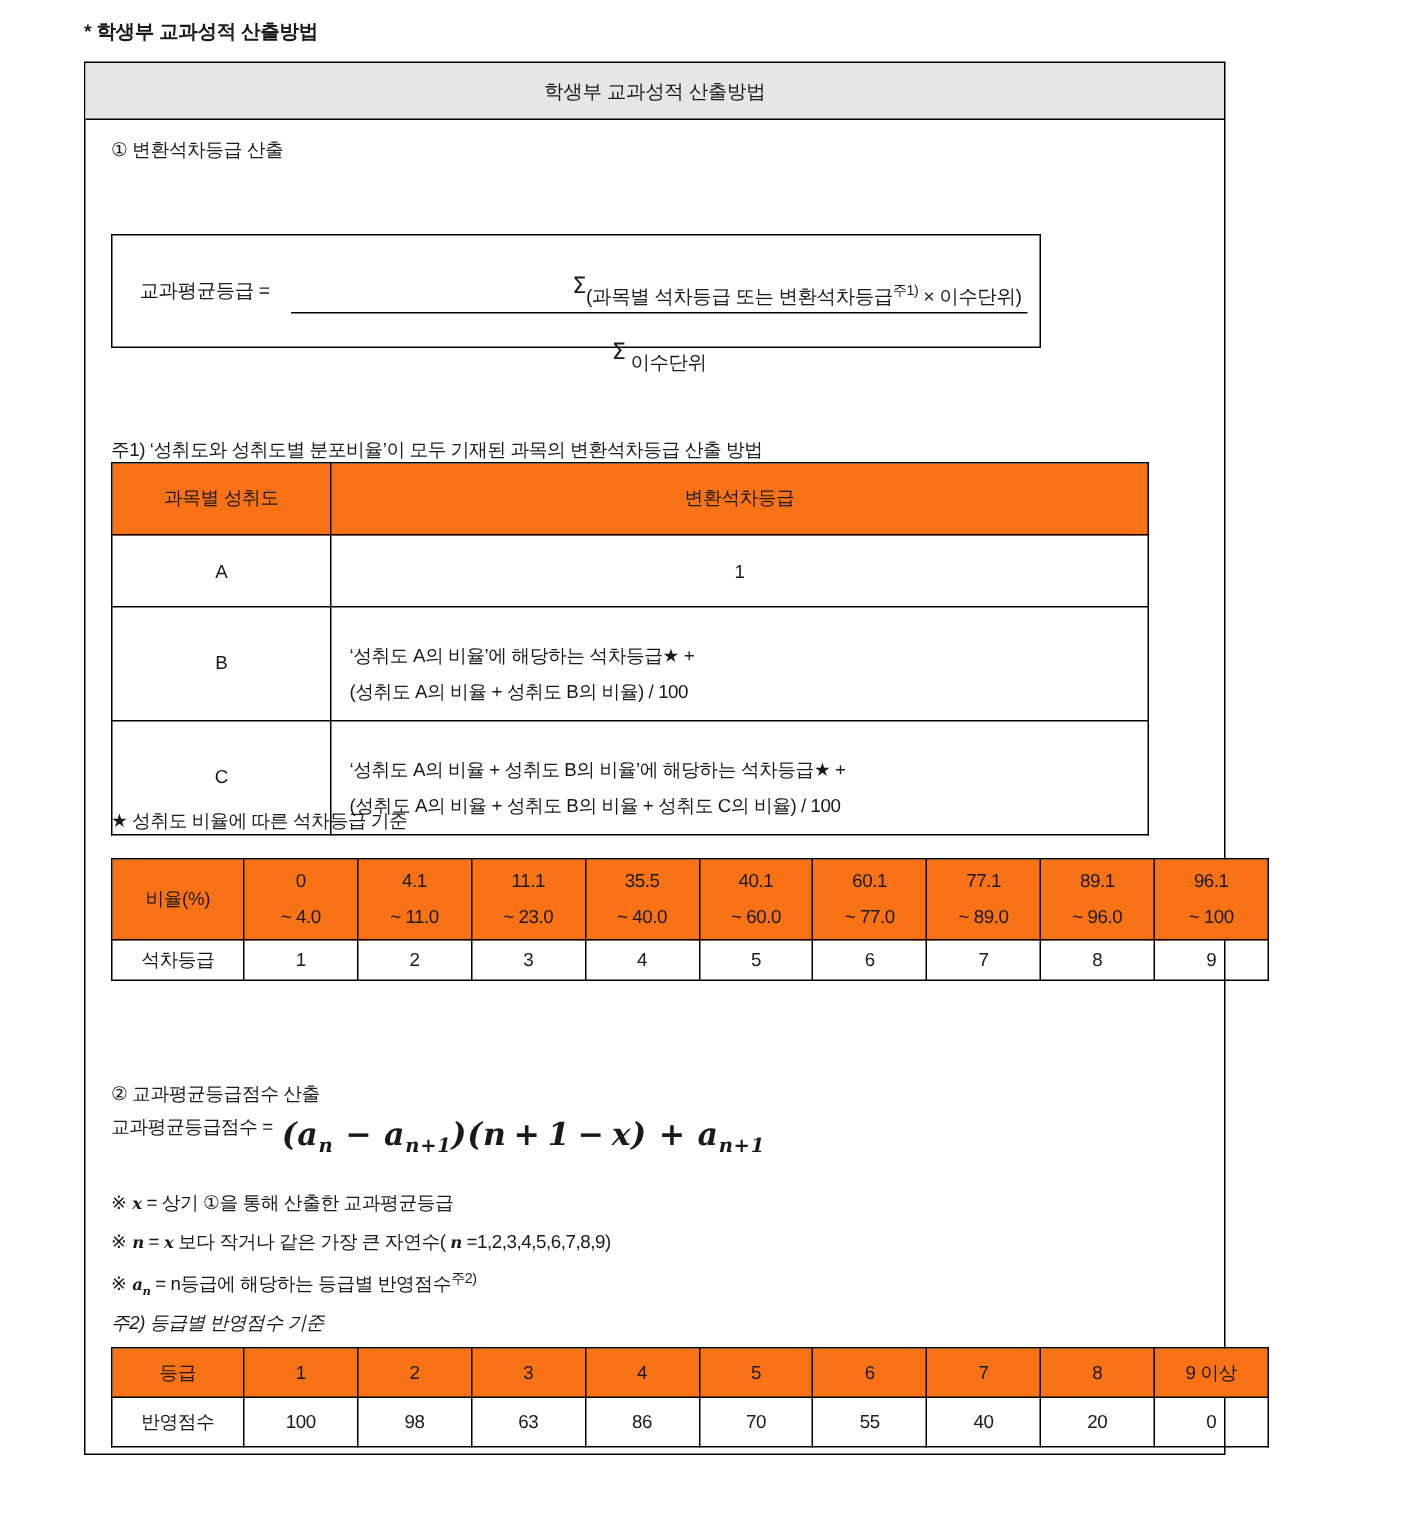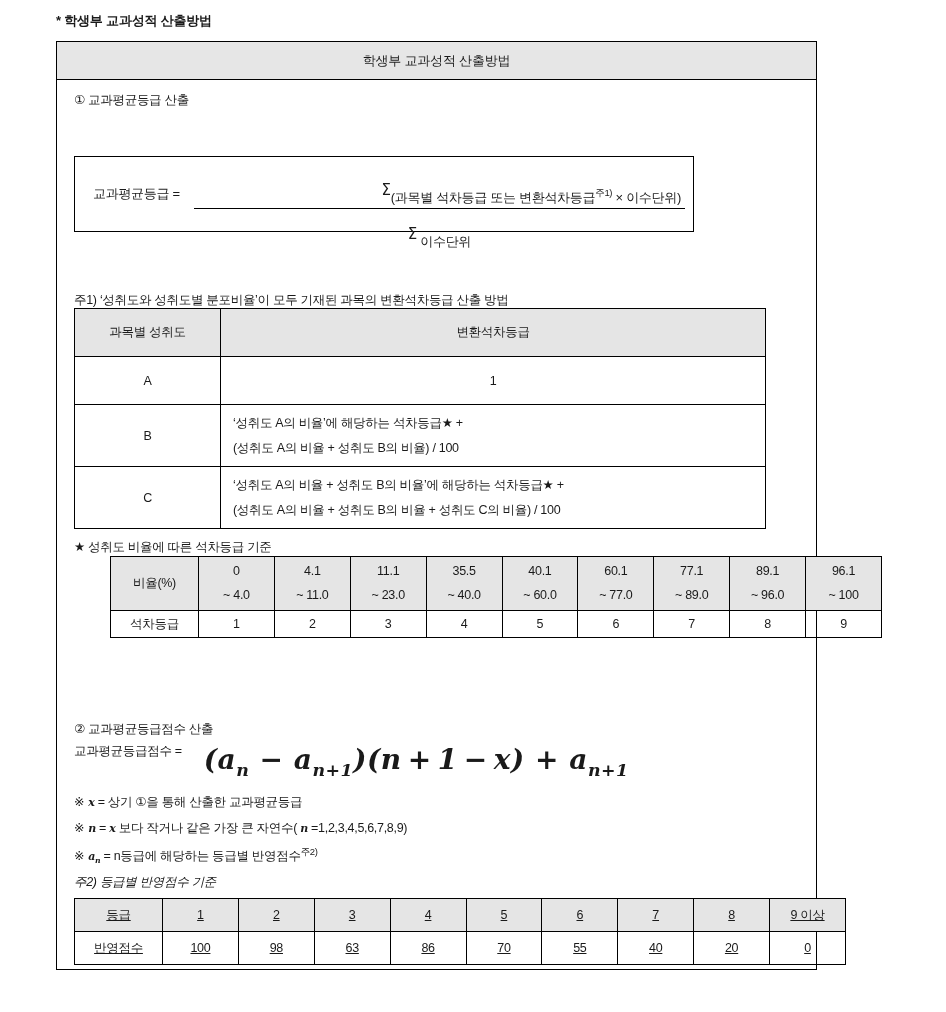--- a/index.html
+++ b/index.html
@@ -106,64 +106,63 @@
     table-layout: fixed;
   }
   table td, table th {
     border: 1.3px solid #000;
     font-size: 12.5px;
     font-weight: normal;
     letter-spacing: -0.3px;
     text-align: center;
     vertical-align: middle;
   }
-  .hdr-cell { background: #e5e5e5; }
+  .hdr-cell { background: #f97316; }
 
   
   .note1-label { position: absolute; left: 17px; top: 212px; }
   .tbl-achv {
     position: absolute;
     left: 17px; top: 228px;
     width: 692px;
   }
   .tbl-achv td { height: 48px; }
   .tbl-achv td.multi { height: 62px; }
   .tbl-achv td.desc {
     text-align: left;
-    padding: 6px 0 6px 12px;
+    padding: 20px 0 6px 12px;
     line-height: 1.95;
   }
 
   
   .star-label { position: absolute; left: 17px; top: 459px; }
   .tbl-ratio {
     position: absolute;
-    left: 17px; top: 476px;
+    left: 17px; top: 492px;
     width: 772px;
-    margin-left: 36px;
   }
   .tbl-ratio td { height: 27px; padding: 0 2px; }
   .tbl-ratio td.range { height: 54px; line-height: 1.85; }
 
   
   .sec2-label { position: absolute; left: 17px; top: 641px; }
   .sec2-formula {
     position: absolute;
     left: 17px; top: 663px;
     display: flex;
     align-items: flex-start;
     white-space: nowrap;
   }
   .sec2-formula .lhs { font-size: 12.5px; letter-spacing: -0.3px; }
   .mathexpr {
     font-family: "DejaVu Serif", serif;
     font-style: italic;
-    font-size: 28px;
+    font-size: 21px;
     font-weight: bold;
-    margin-left: 22px;
+    margin-left: 6px;
     letter-spacing: 0.5px;
   }
   .mathexpr sub { font-size: 0.62em; font-style: italic; font-weight: bold; }
   .mi {
     font-family: "DejaVu Serif", serif;
     font-style: italic;
     font-weight: bold;
     font-size: 11px;
   }
   .mi sub { font-size: 0.7em; }
@@ -180,36 +179,36 @@
   .nl2 { top: 740px; }
   .nl3 { top: 766px; }
   .note2-label { position: absolute; left: 17px; top: 794px; font-style: italic; }
 
   
   .tbl-grade {
     position: absolute;
     left: 17px; top: 818px;
     width: 772px;
   }
-  .tbl-grade td { height: 33px; text-decoration: underline; }
+  .tbl-grade td { height: 33px; }
 </style>
 </head>
 <body>
 
 <div class="page-heading">* 학생부 교과성적 산출방법</div>
 
 <div class="doc-frame">
 
   <div class="doc-titlebar">
     <span>학생부 교과성적 산출방법</span>
   </div>
 
   <div class="doc-body">
 
-    <div class="sec-label" style="position:absolute;left:17px;top:12px;">① 교과평균등급 산출</div>
+    <div class="sec-label" style="position:absolute;left:17px;top:12px;">① 변환석차등급 산출</div>
 
     <div class="formula-box">
       <div class="formula-lhs">교과평균등급  =</div>
       <div class="fraction">
         <div class="frac-num">
           <span class="sigma">Σ</span><span>(과목별 석차등급 또는 변환석차등급</span><sup class="note-ref">주1)</sup><span> × 이수단위)</span>
         </div>
         <div class="frac-den">
           <span class="sigma">Σ</span>
           <span>이수단위</span>

